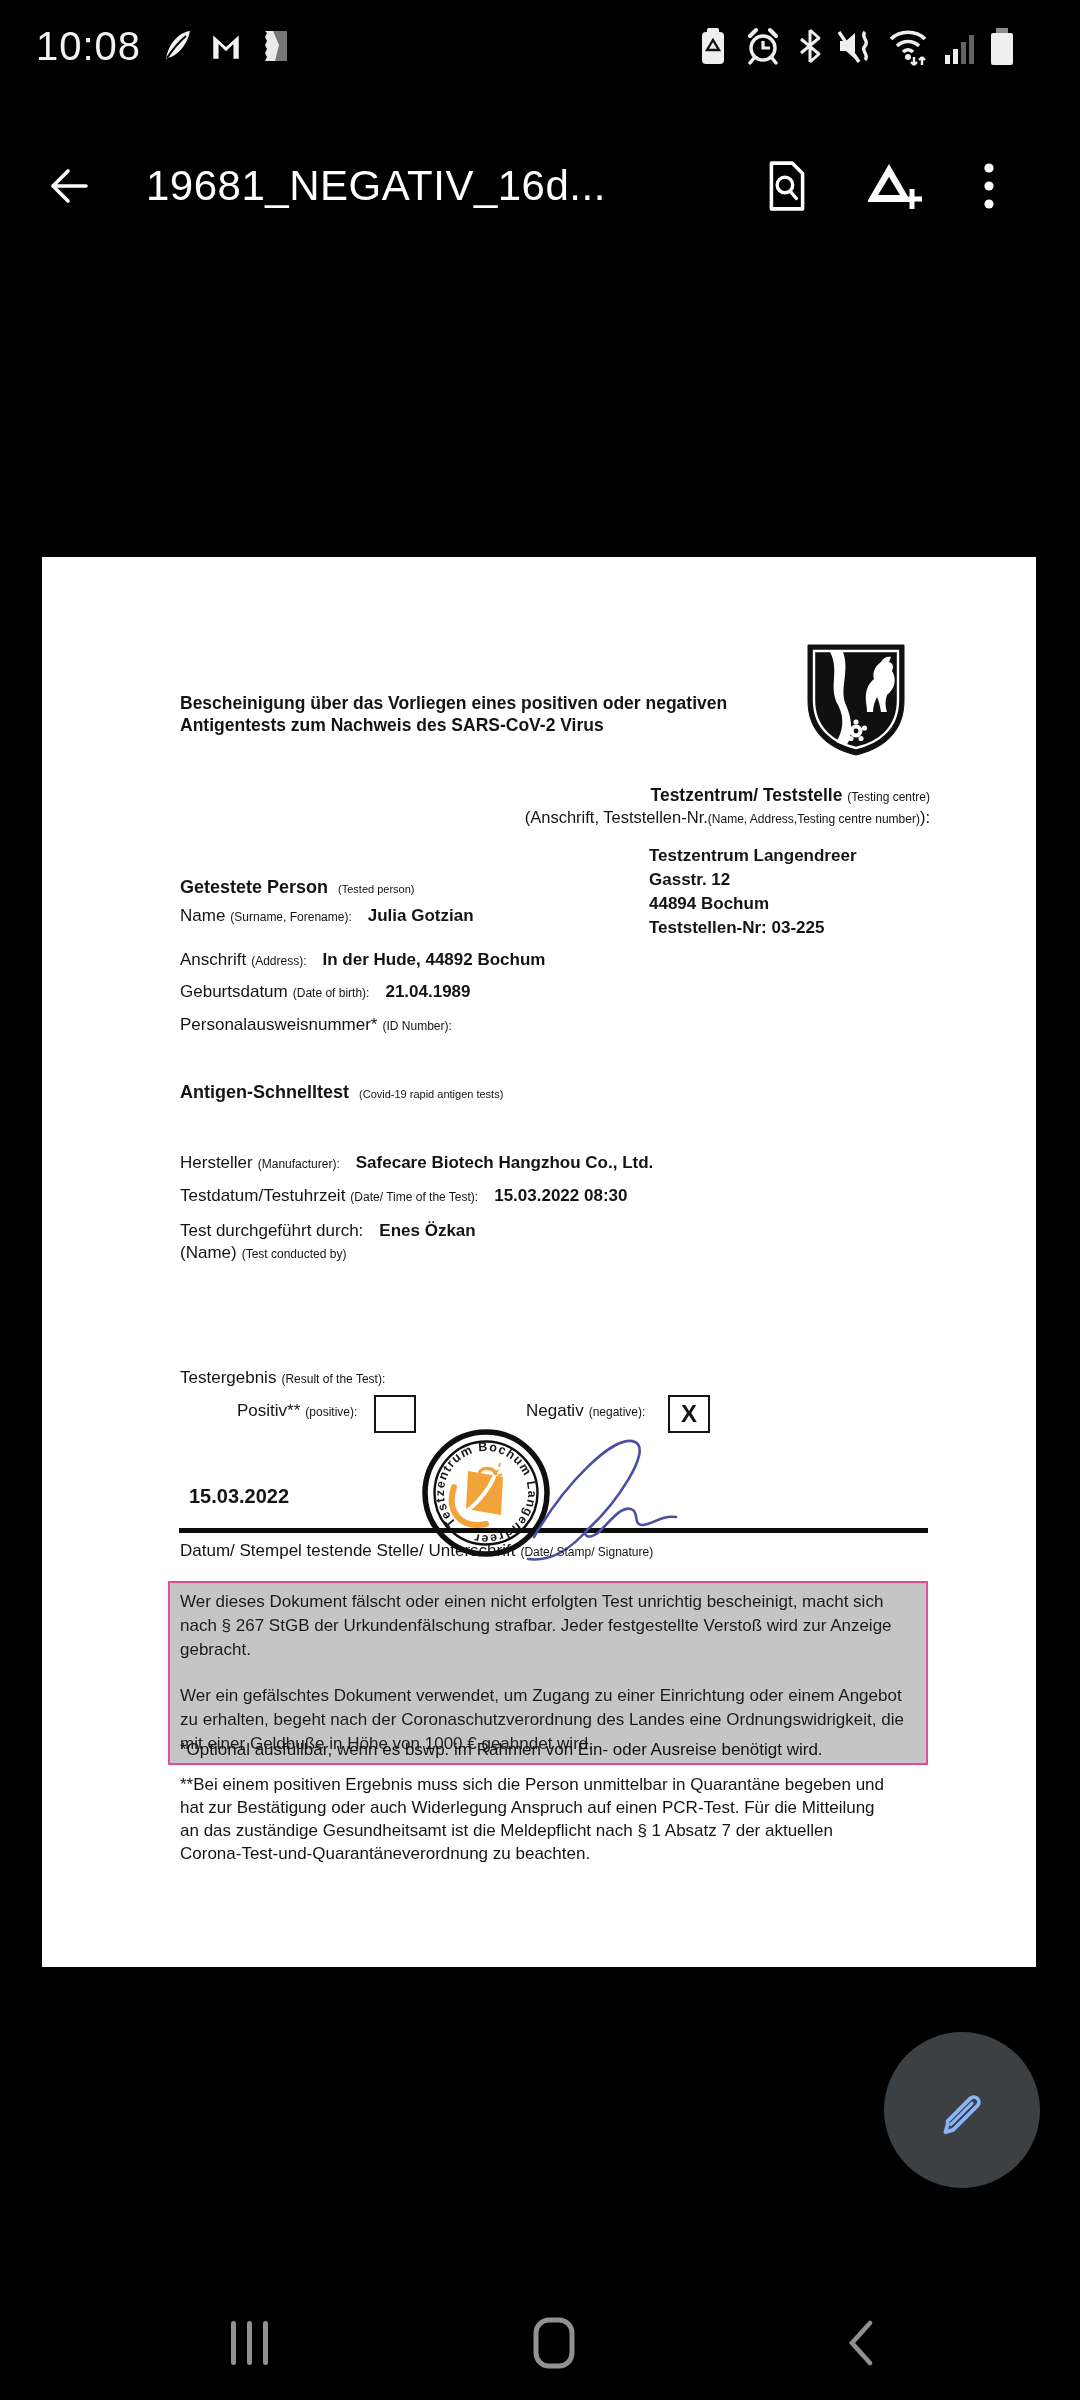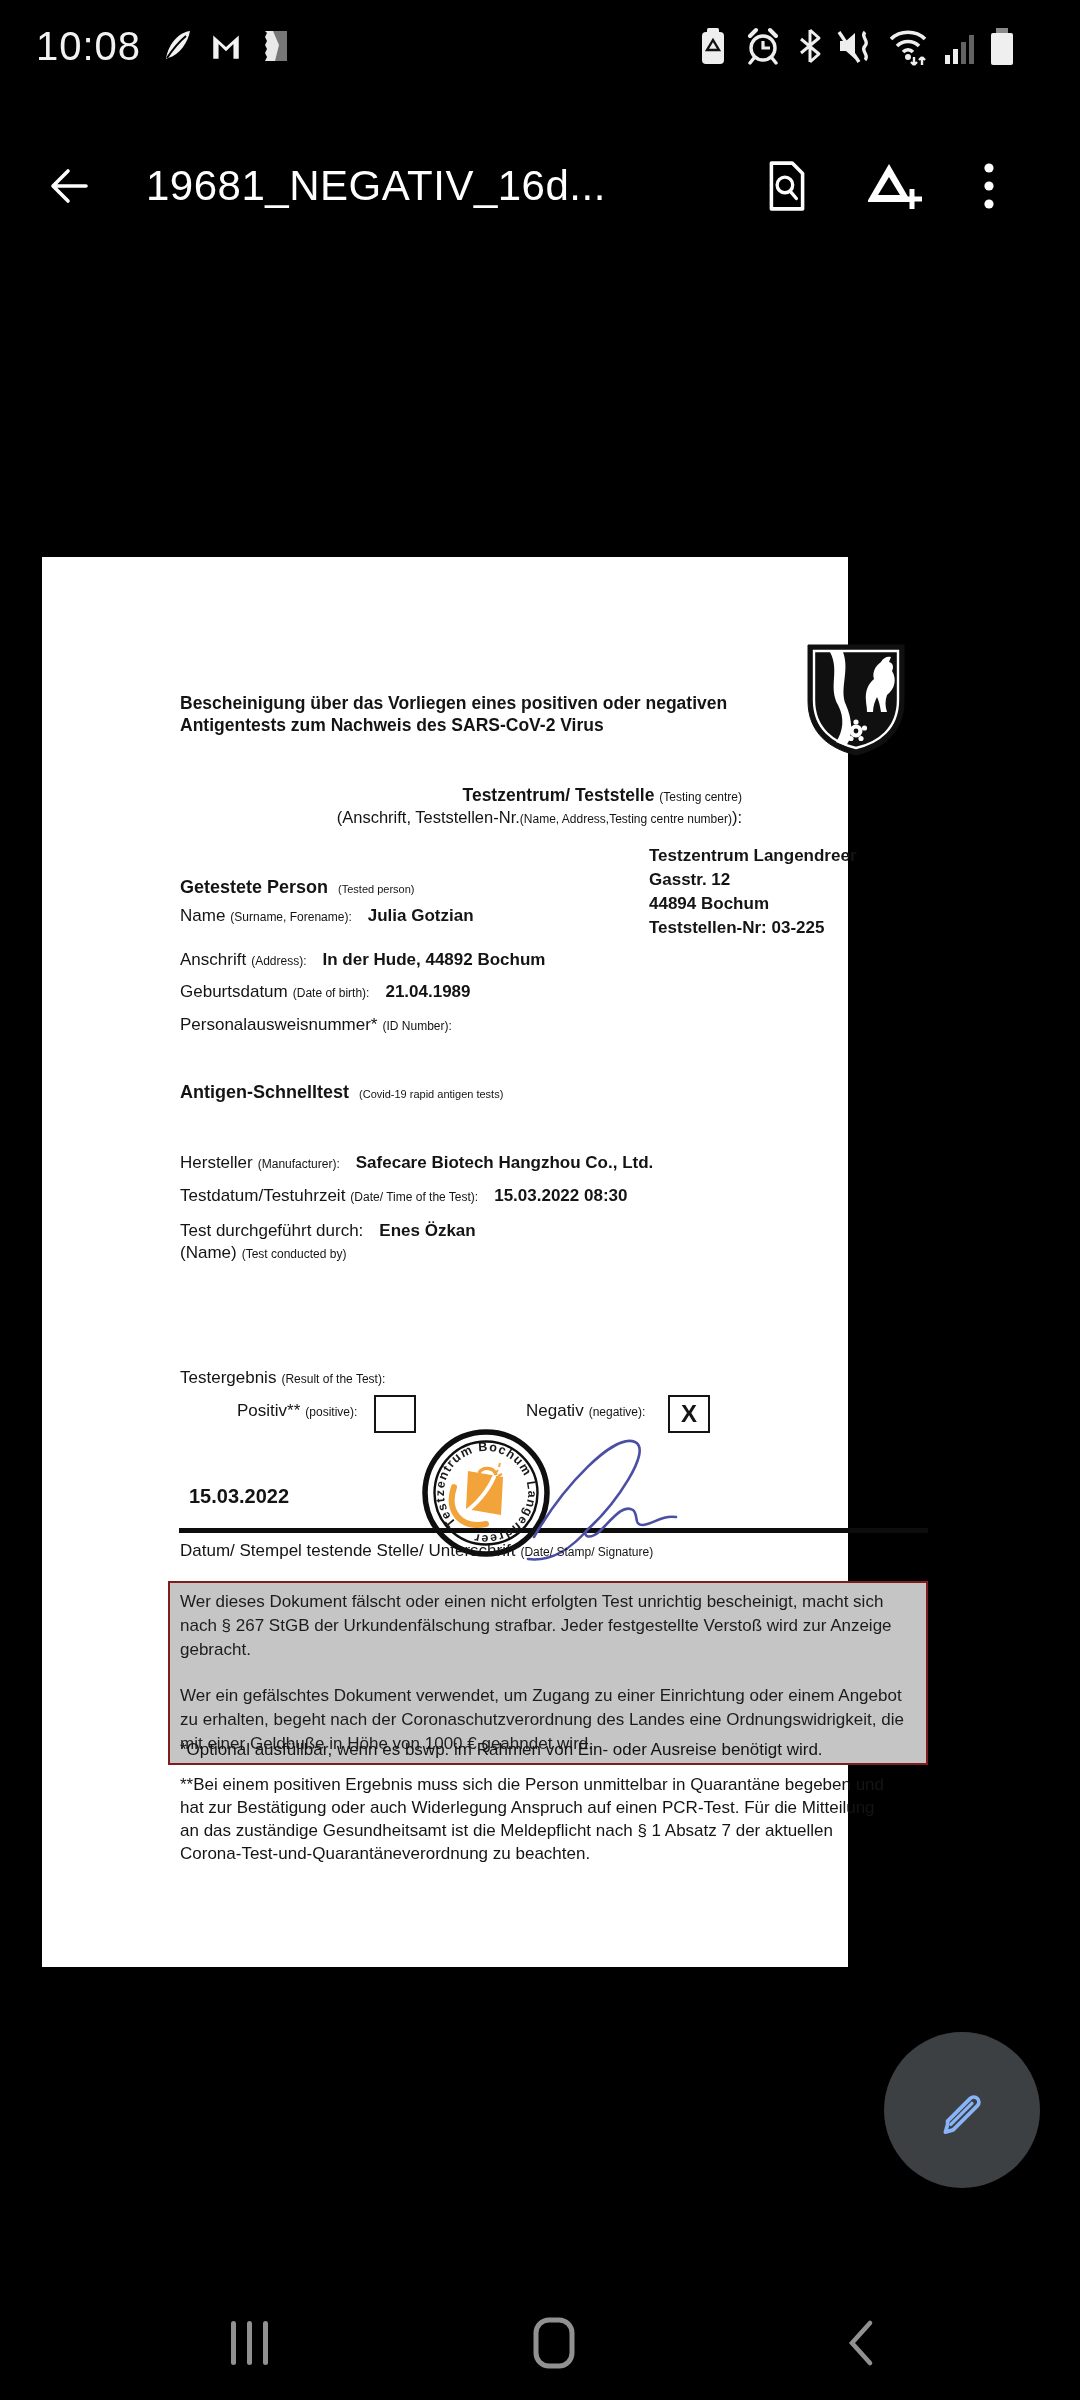--- a/index.html
+++ b/index.html
@@ -15,37 +15,37 @@
   .sb-ic{display:inline-flex;}
 
   
   .app-bar{position:absolute;top:128px;left:0;width:1080px;height:116px;display:flex;align-items:center;}
   .ab-back{margin-left:38px;background:none;border:none;padding:6px;cursor:pointer;display:inline-flex;}
   .ab-title{margin-left:48px;font-size:42px;color:#fff;letter-spacing:.5px;white-space:nowrap;}
   .ab-actions{position:absolute;right:80px;top:0;height:116px;display:flex;align-items:center;gap:50px;}
   .ab-btn{background:none;border:none;padding:4px;cursor:pointer;display:inline-flex;}
 
   
-  .page{position:absolute;left:42px;top:557px;width:806px;height:1410px;background:#fff;color:#141414;}
+  .page{position:absolute;left:42px;top:557px;width:994px;height:1410px;background:#fff;color:#141414;}
   .b{font-weight:bold;}
   .p{font-size:12px;}
   .row{font-size:17px;white-space:nowrap;}
   .row .p{margin-left:5px;}
   .row .val{font-weight:bold;margin-left:16px;}
   .doc-title{left:138px;top:136px;font-size:17.5px;font-weight:bold;line-height:21.5px;white-space:nowrap;}
   .doc-title .t3{font-size:13.5px;line-height:19px;}
   .tc-head{right:106px;top:228px;font-size:17.5px;text-align:right;white-space:nowrap;}
   .tc-addr{right:106px;top:251px;font-size:16.5px;text-align:right;white-space:nowrap;}
   .tc-block{left:607px;top:287px;font-size:17px;font-weight:bold;line-height:24px;white-space:nowrap;}
   .sec{font-size:18px;font-weight:bold;white-space:nowrap;}
   .sec .p{font-weight:normal;margin-left:5px;font-size:11px;}
   .chk{position:absolute;width:38px;height:34px;border:2.5px solid #141414;display:flex;align-items:center;justify-content:center;
        font-size:24px;font-weight:bold;background:#fff;}
   .rule{left:137px;top:971px;width:749px;height:5px;background:#0d0d0d;}
-  .legal{left:126px;top:1024px;width:736px;background:#c5c5c5;border:2px solid #7f1d1d;padding:7px 10px;
+  .legal{left:126px;top:1024px;width:736px;background:#c5c5c5;border:2px solid #ec4899;padding:7px 10px;
          font-size:17px;line-height:24px;color:#1c1c1c;}
   .legal p{margin:0;}
   .legal p + p{margin-top:22px;}
   .fnote{left:138px;font-size:17px;line-height:23px;width:715px;color:#141414;}
 
   
   .fab{position:absolute;left:884px;top:2032px;width:156px;height:156px;border-radius:50%;
        background:#3c4043;border:none;cursor:pointer;display:flex;align-items:center;justify-content:center;}
 
   

